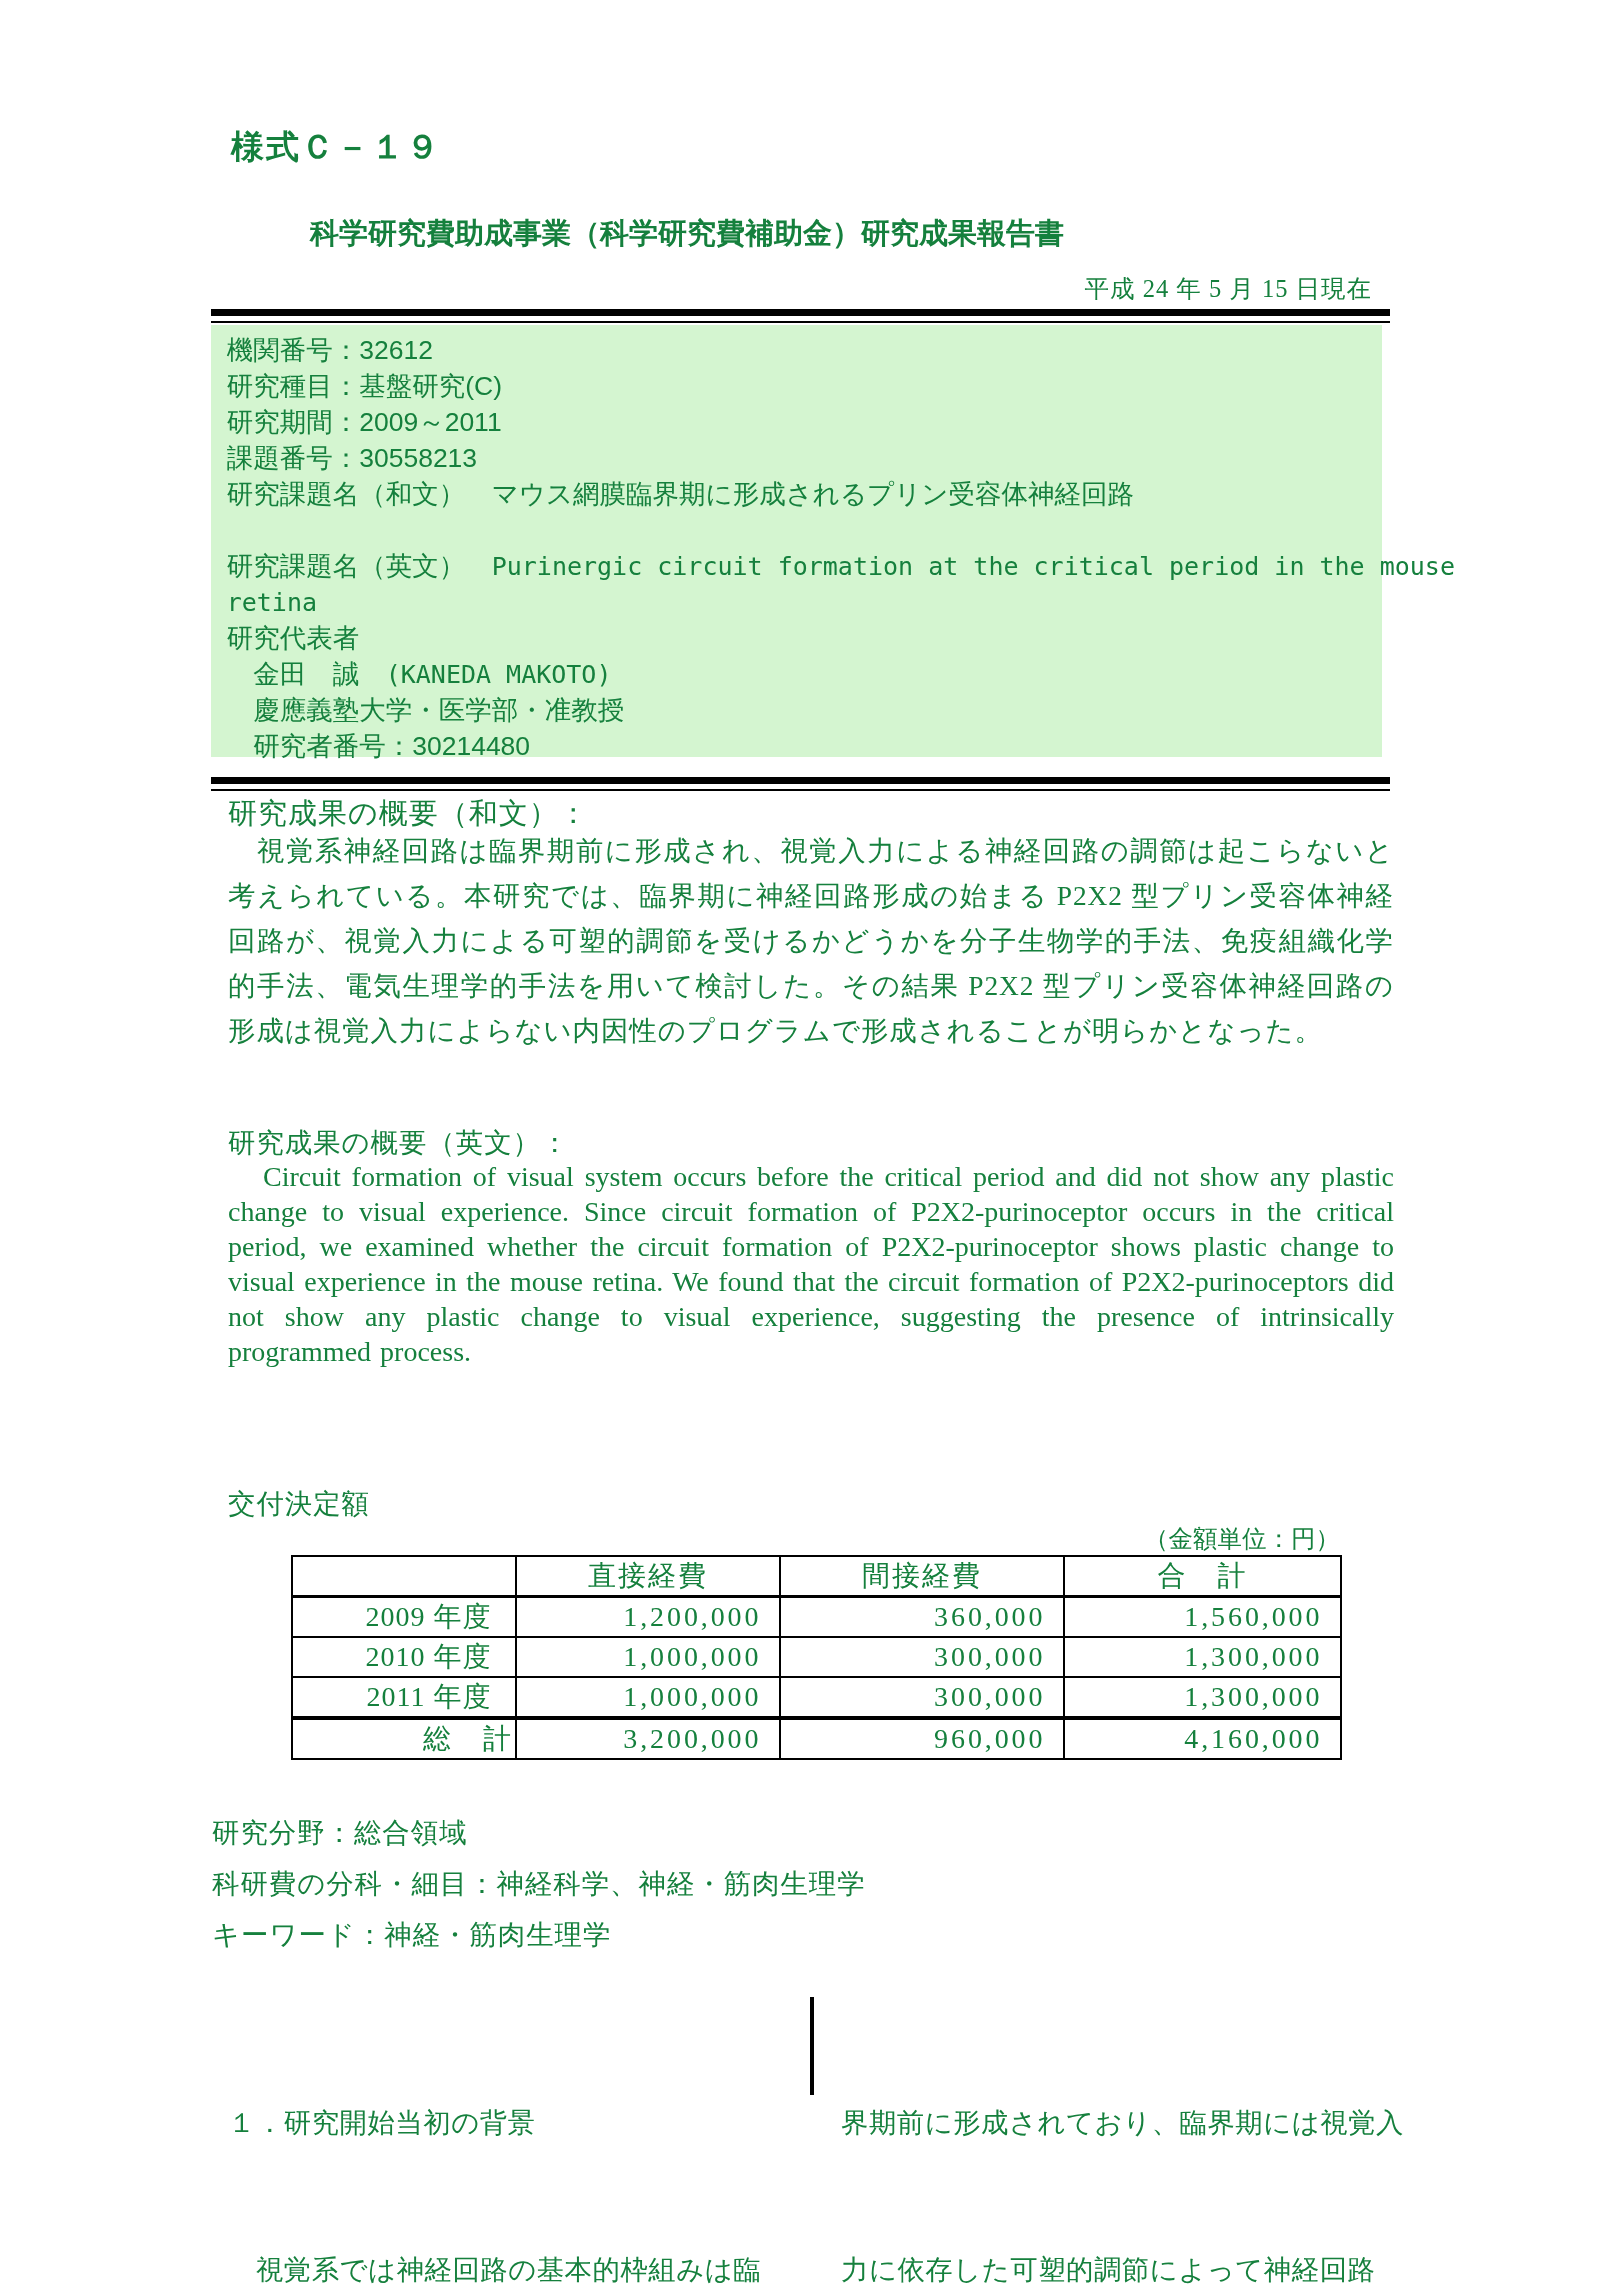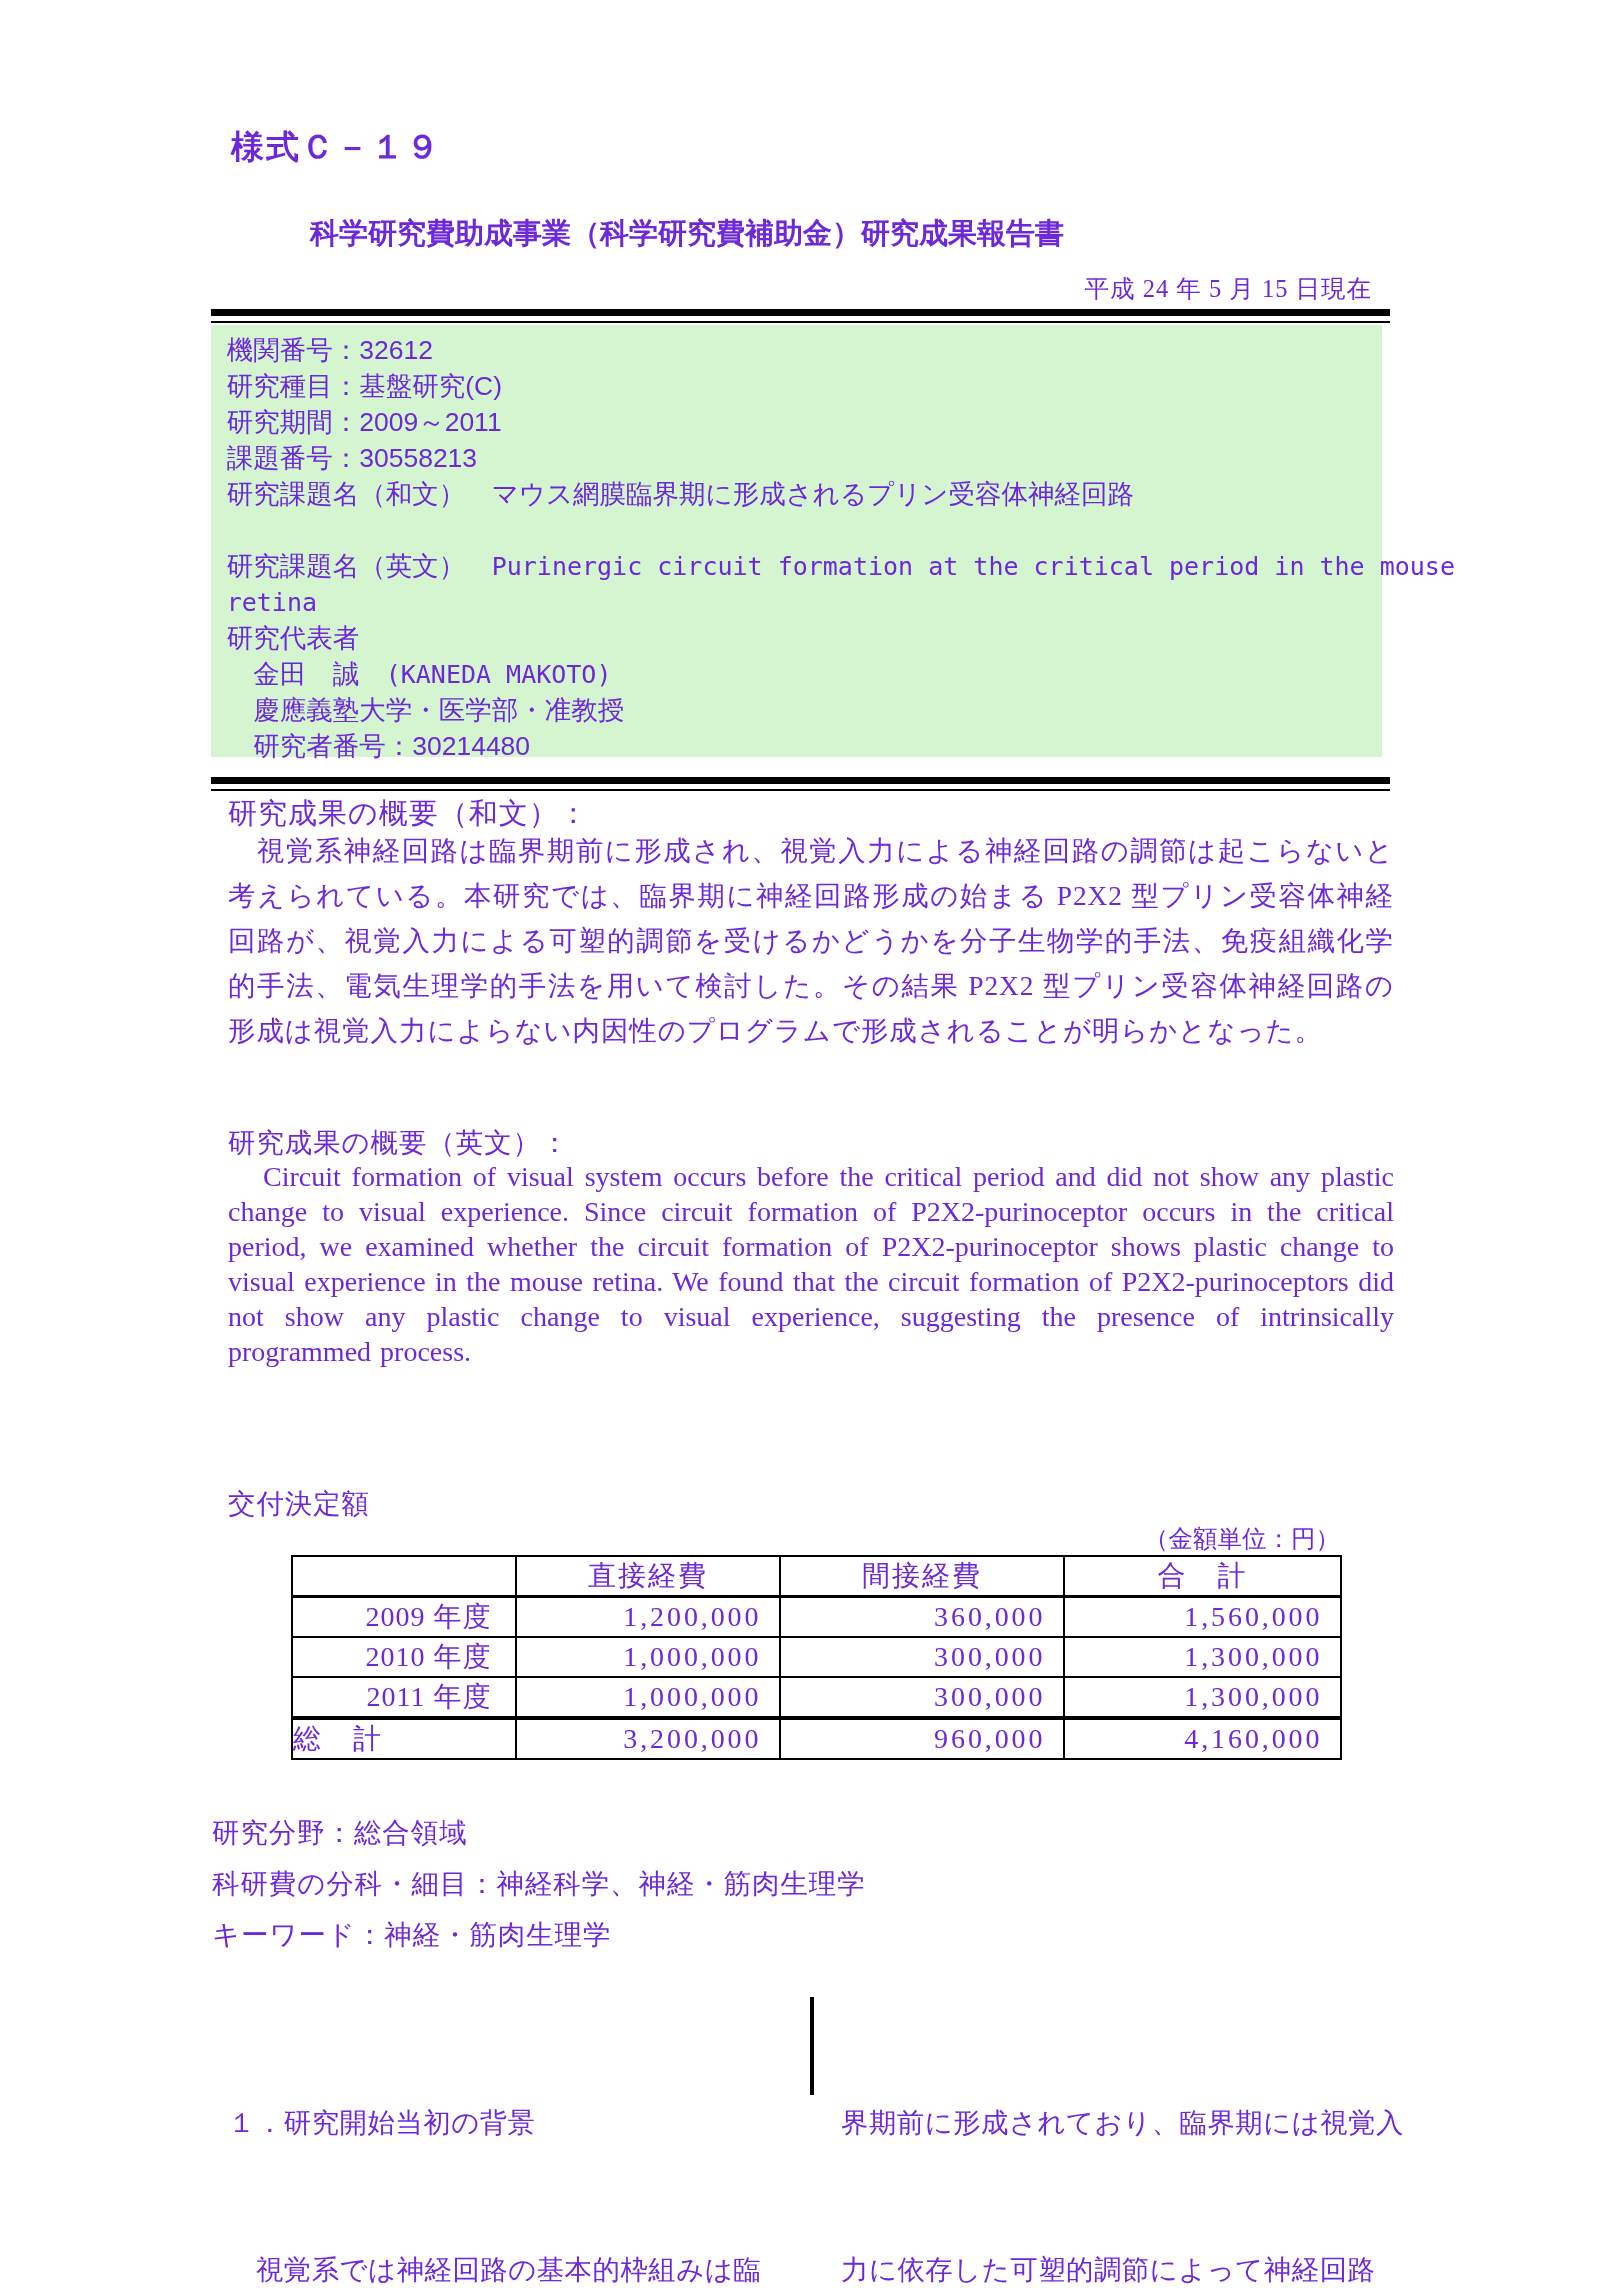--- a/index.html
+++ b/index.html
@@ -1,18 +1,18 @@
 <!DOCTYPE html>
 <html><head>
 <meta charset="utf-8">
 <style>
   html,body { margin:0; padding:0; background:#888; }
   .page {
     position:relative; width:1620px; height:2293px; background:#ffffff;
-    font-family:"Liberation Serif","DejaVu Serif",serif; color:#6d28d9;
+    font-family:"Liberation Serif","DejaVu Serif",serif; color:#15803d;
     overflow:hidden; margin:0 auto;
   }
 
   .form-code {
     position:absolute; left:231px; top:125px;
     font-family:"Liberation Sans","DejaVu Sans",sans-serif;
     font-weight:bold; font-size:33px; letter-spacing:2px;
   }
   .doc-title {
     position:absolute; left:310px; top:214px;
@@ -58,21 +58,21 @@
     font-size:28px; border:2.9px solid #000;
   }
   table.funding th, table.funding td {
     border:2.9px solid #000; height:31px; padding:0; overflow:hidden; white-space:nowrap;
   }
   table.funding th { font-weight:normal; text-align:center; letter-spacing:2px; }
   table.funding thead th { border-bottom:3.9px solid #000; }
   table.funding td.year { text-align:right; padding-right:23.5px; letter-spacing:1px; }
   table.funding td.num  { text-align:right; padding-right:17.6px; letter-spacing:2.9px; }
   table.funding tr.total td { border-top:4.9px solid #000; }
-  table.funding tr.total td.year { text-align:left; padding-right:2px; letter-spacing:2px; }
+  table.funding tr.total td.year { text-align:right; padding-right:2px; letter-spacing:2px; }
 
   .fields { position:absolute; left:212px; top:1808px; font-size:27.4px; line-height:51px; letter-spacing:1px; }
 
   .sec-left  { position:absolute; left:228px; top:2001px; width:573px; font-size:27.4px; line-height:49px; letter-spacing:0.5px; white-space:pre; }
   .sec-right { position:absolute; left:841px; top:2001px; width:583px; font-size:27.4px; line-height:49px; letter-spacing:0.5px; white-space:pre; }
   .sec-divider { position:absolute; left:810px; top:1997px; width:3.9px; height:98px; background:#000; }
 </style>
 </head>
 <body>
 

